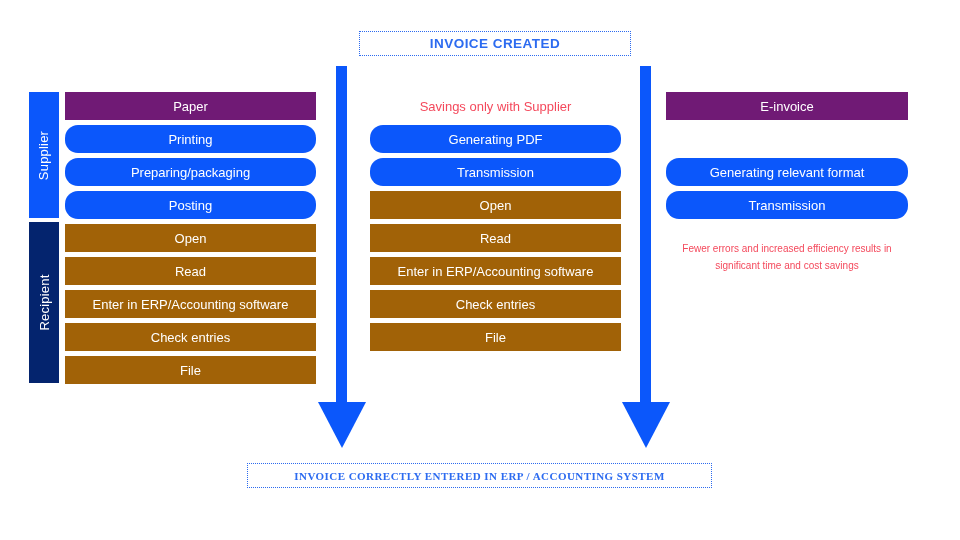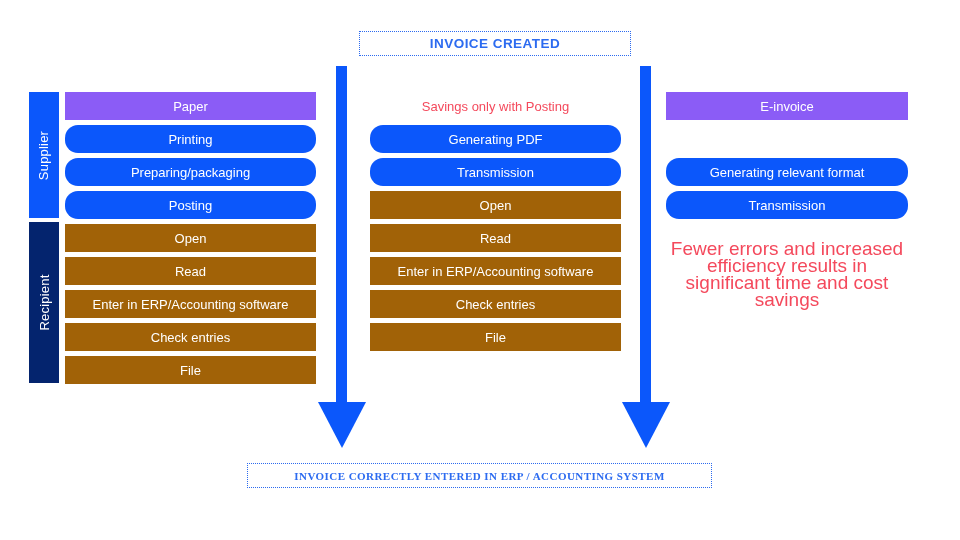--- a/index.html
+++ b/index.html
@@ -54,32 +54,32 @@
     height: 28px;
     margin-bottom: 5px;
     display: flex;
     align-items: center;
     justify-content: center;
     color: #ffffff;
     font-size: 13px;
     white-space: nowrap;
     overflow: hidden;
   }
-  .step.red   { background: #8b5cf6; }
+  .step.red   { background: #701a75; }
   .step.blue  { background: #0B57FB; border-radius: 13px; }
   .step.navy  { background: #a16207; }
   .step.note  { background: transparent; color: #F4495C; font-size: 13px; }
   .step.blank { background: transparent; }
 
   
   #benefit-note {
     position: absolute;
     left: 666px; top: 240px; width: 242px;
     color: #F4495C;
-    font-size: 19px;
+    font-size: 10px;
     line-height: 17px;
     text-align: center;
   }
 
   
   .arrow { position: absolute; top: 66px; }
   #arrow-paper { left: 318px; }
   #arrow-pdf   { left: 622px; }
 </style>
 </head>
@@ -102,21 +102,21 @@
     <div class="step blue">Preparing/packaging</div>
     <div class="step blue">Posting</div>
     <div class="step navy">Open</div>
     <div class="step navy">Read</div>
     <div class="step navy">Enter in ERP/Accounting software</div>
     <div class="step navy">Check entries</div>
     <div class="step navy">File</div>
   </div>
 
   <div class="column" id="col-pdf">
-    <div class="step note">Savings only with Posting</div>
+    <div class="step note">Savings only with Supplier</div>
     <div class="step blue">Generating PDF</div>
     <div class="step blue">Transmission</div>
     <div class="step navy">Open</div>
     <div class="step navy">Read</div>
     <div class="step navy">Enter in ERP/Accounting software</div>
     <div class="step navy">Check entries</div>
     <div class="step navy">File</div>
   </div>
 
   <div class="column" id="col-einvoice">

